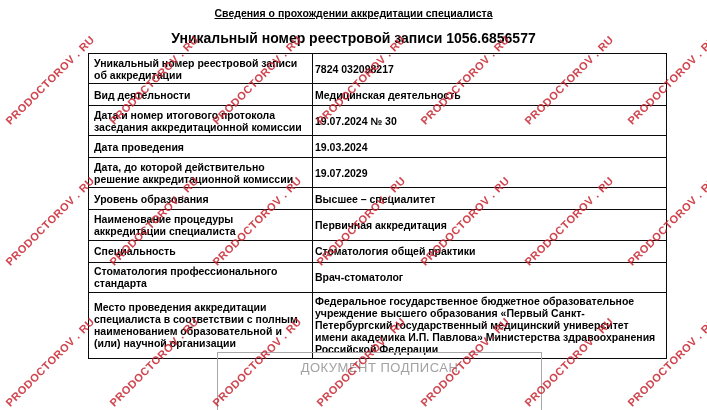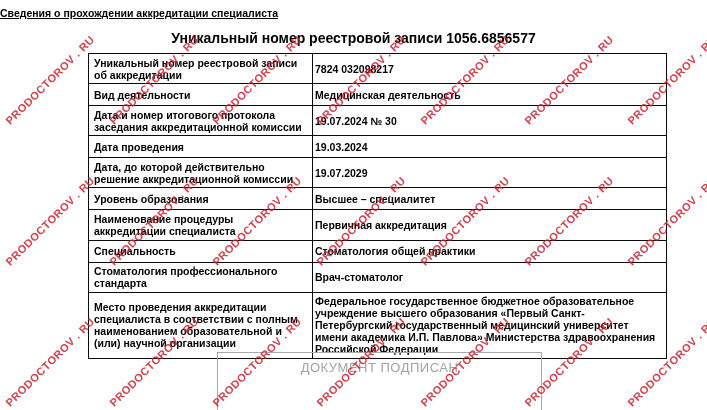--- a/index.html
+++ b/index.html
@@ -7,21 +7,21 @@
     width: 707px; height: 410px;
     overflow: hidden; position: relative;
     background: #ffffff;
     font-family: "Liberation Sans", sans-serif;
     color: #000;
   }
   .doc { position: relative; width: 707px; z-index: 1; }
 
   .title {
     margin-top: 7px;
-    text-align: left;
+    text-align: center;
     font-size: 10.5px; font-weight: bold;
     text-decoration: underline;
   }
   .subtitle {
     margin-top: 11px;
     text-align: center;
     font-size: 14px; font-weight: bold;
   }
 
   table.acc-table {

